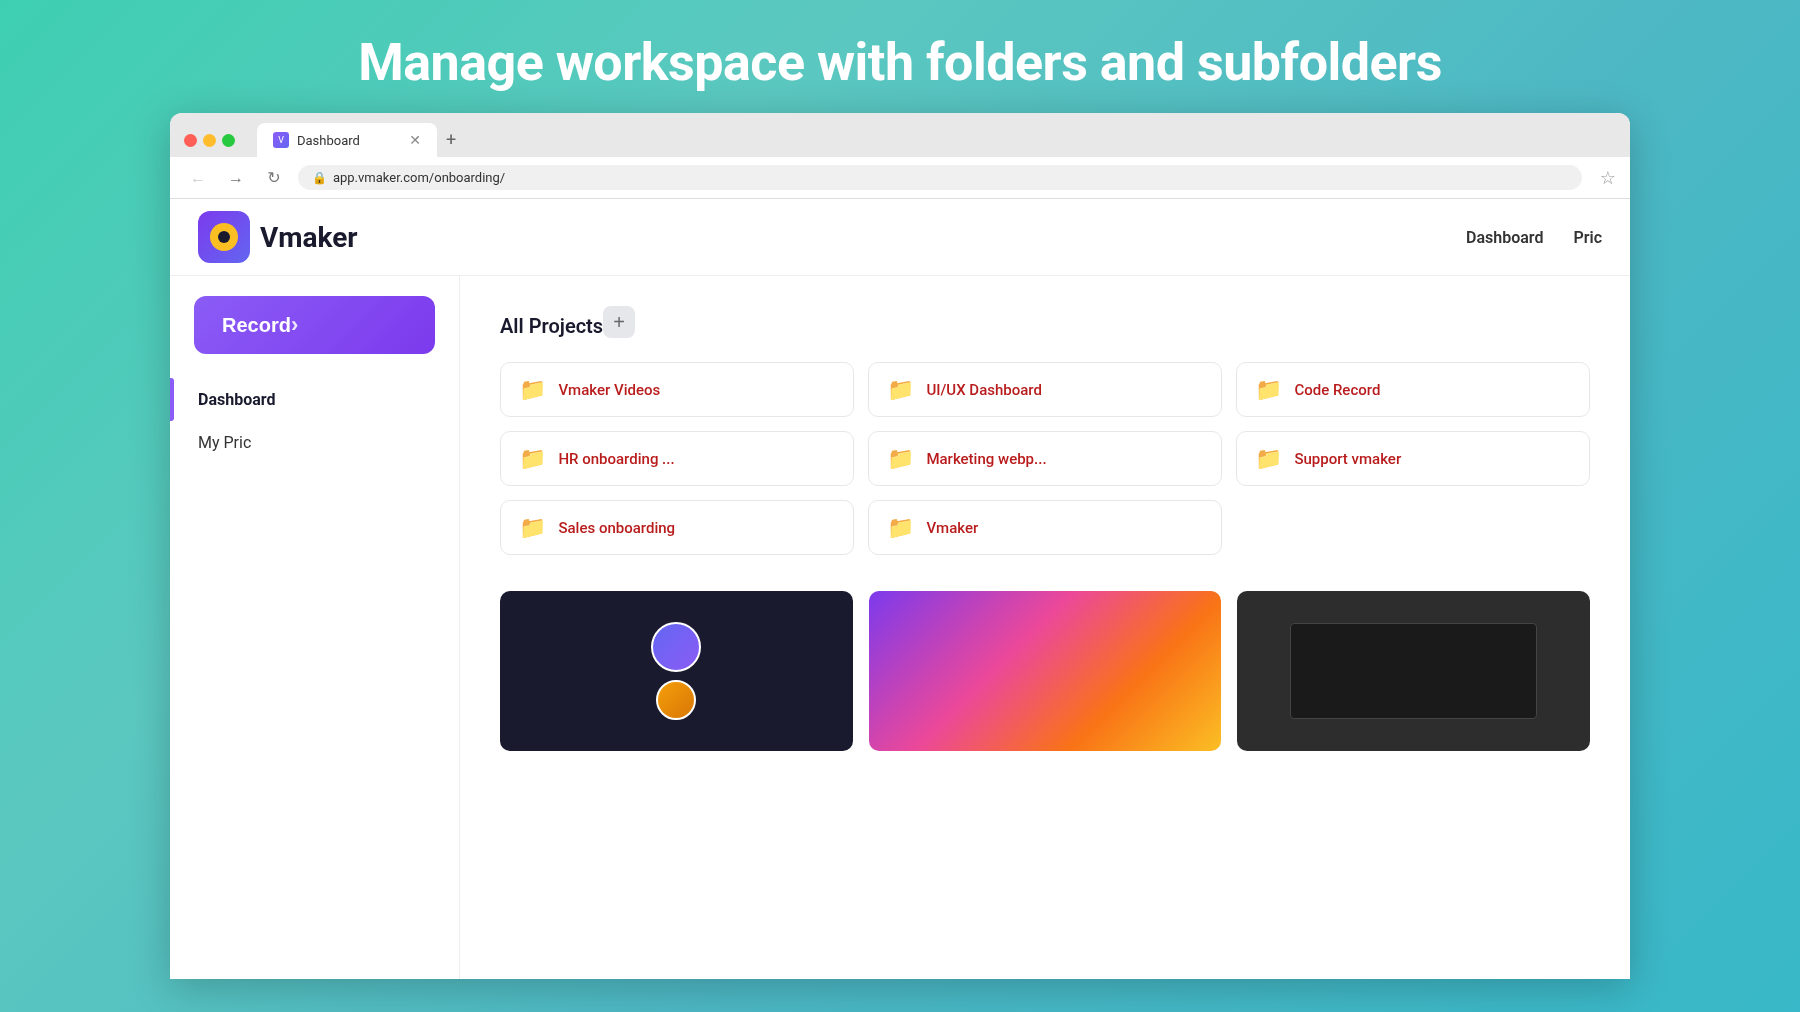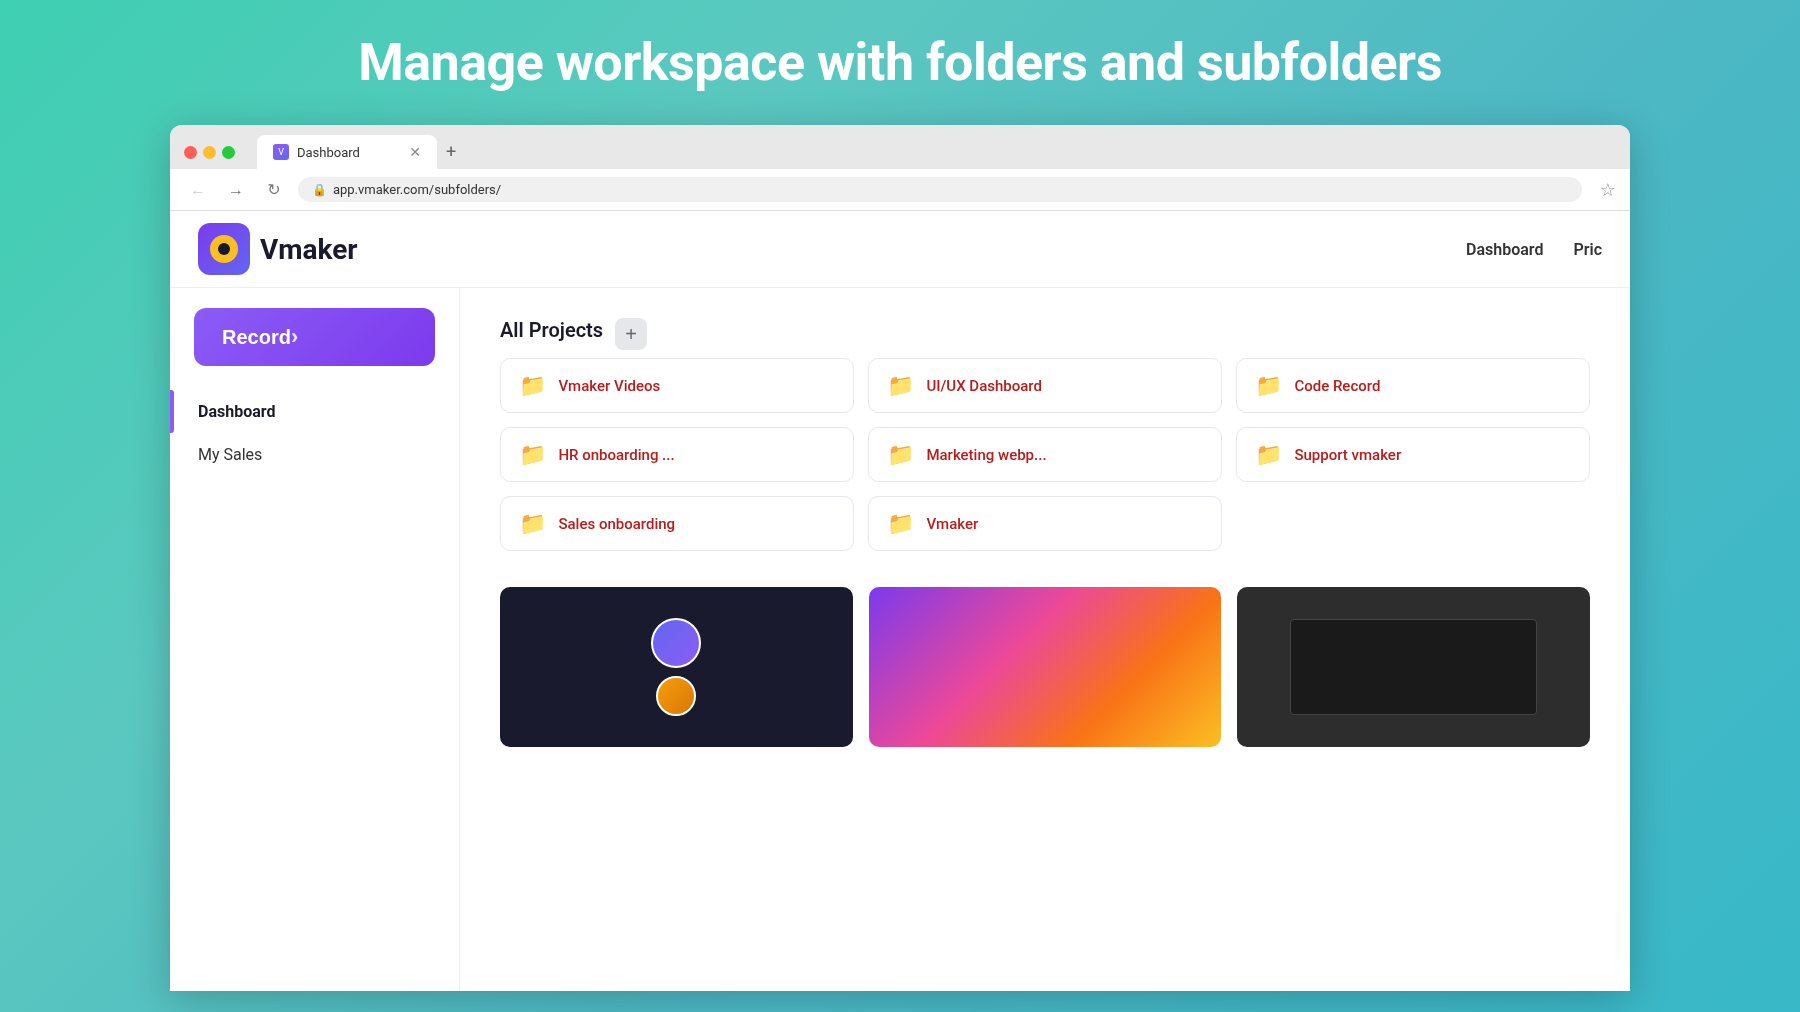--- a/index.html
+++ b/index.html
@@ -7,21 +7,21 @@
       width: 1800px;
       height: 1012px;
       font-family: -apple-system, BlinkMacSystemFont, 'Segoe UI', Roboto, sans-serif;
       background: linear-gradient(135deg, #3ecfb2 0%, #5bc8c0 30%, #4db8c4 60%, #38b8c8 100%);
       overflow: hidden;
     }
 
     
     .hero-text {
       text-align: center;
-      padding: 32px 0 32px 0;
+      padding: 32px 0 20px 0;
       font-size: 52px;
       font-weight: 700;
       color: #fff;
       letter-spacing: -0.5px;
     }
 
     
     .browser-window {
       margin: 0 auto;
       width: 1460px;
@@ -292,23 +292,22 @@
     
     .main-content {
       flex: 1;
       padding: 30px 40px;
       background: #fff;
       overflow-y: auto;
     }
 
     .section-header {
       display: flex;
-      align-items: flex-start;
-      gap: 12px;
-      margin-bottom: 8px;
+      align-items: flex-end;
+      margin-bottom: 24px;
     }
 
     .section-title {
       font-size: 20px;
       font-weight: 600;
       color: #1a1a2e;
     }
 
     .add-btn {
       width: 32px;
@@ -434,21 +433,21 @@
       <div class="tab-new">+</div>
     </div>
   </div>
 
   <div class="address-bar">
     <div class="nav-btn disabled">←</div>
     <div class="nav-btn">→</div>
     <div class="nav-btn">↻</div>
     <div class="url-bar">
       <span class="lock-icon">🔒</span>
-      <span>app.vmaker.com/subfolders/</span>
+      <span>app.vmaker.com/onboarding/</span>
     </div>
     <span class="star-icon">☆</span>
   </div>
 
   <div class="app-content">
 
     <div class="top-nav">
       <div class="logo-area">
         <div class="logo-icon">
           <div class="logo-eye"></div>
@@ -466,21 +465,21 @@
       <div class="sidebar">
         <button class="record-btn">
           <span>Record</span>
           <span class="record-arrow">›</span>
         </button>
         <ul class="sidebar-items">
           <li class="sidebar-item active">
             <span>Dashboard</span>
           </li>
           <li class="sidebar-item">
-            <span>My Sales</span>
+            <span>My Pric</span>
           </li>
         </ul>
       </div>
 
       <div class="main-content">
 
         <div class="section-header">
           <span class="section-title">All Projects</span>
           <button class="add-btn">+</button>
         </div>

